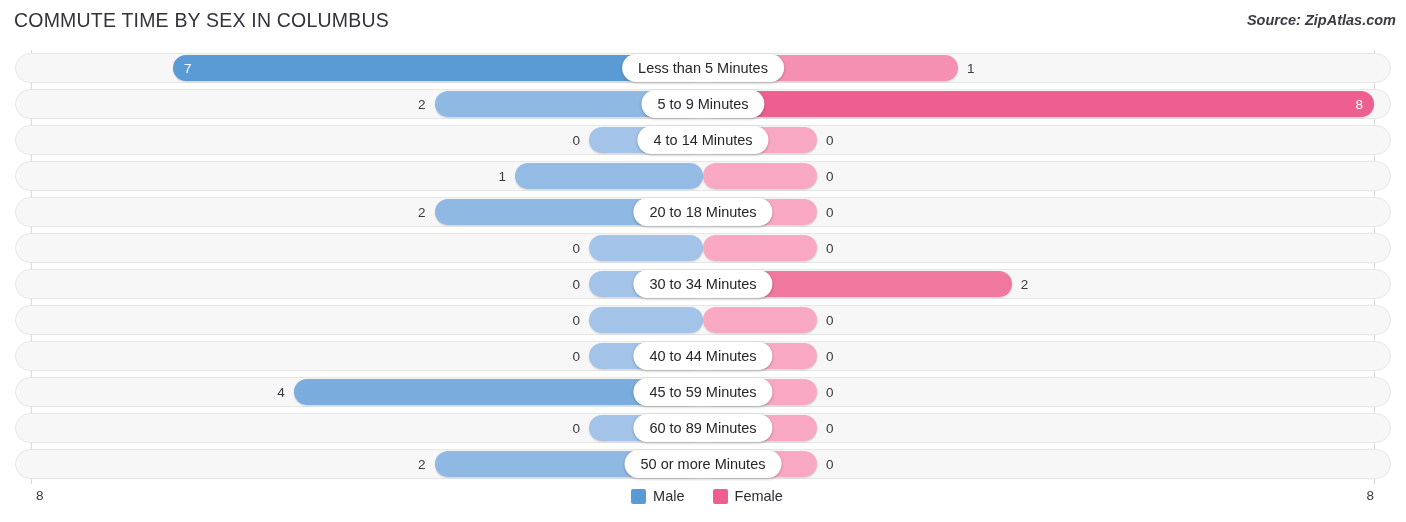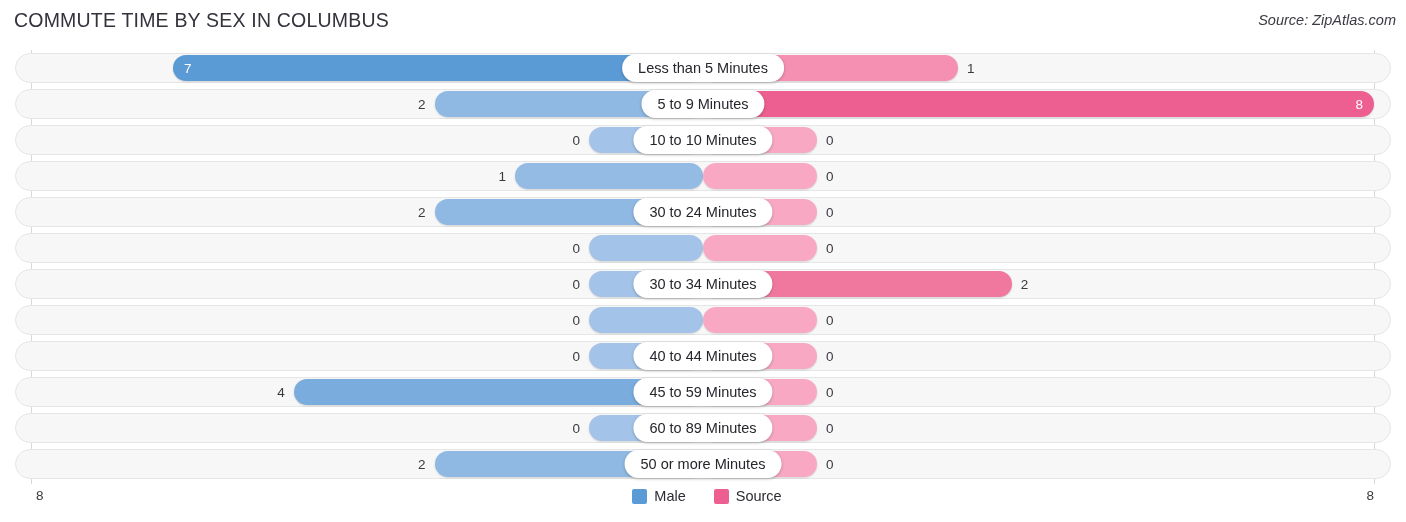--- a/index.html
+++ b/index.html
@@ -30,20 +30,21 @@
     color: #33333b;
     white-space: nowrap;
   }
   .chart-source {
     position: absolute;
     right: 10px; top: 12px;
     font-size: 14.5px;
     font-style: italic;
     color: #3b3b44;
     white-space: nowrap;
+    font-weight: bold;
   }
 
   
   .plot {
     position: absolute;
     left: 31px; top: 50px;
     width: 1344px;
     height: 434px;
     border-left: 1px solid #d8d8d8;
     border-right: 1px solid #d8d8d8;
@@ -210,21 +211,21 @@
         <div class="bars">
           <div class="half half-left">
             <span class="val-out">0</span>
             <div class="bar bar-male" style="width: 17%; background: rgb(163, 196, 232);"></div>
           </div>
           <div class="half half-right">
             <div class="bar bar-female" style="width: 17%; background: rgb(248, 168, 194);"></div>
             <span class="val-out">0</span>
           </div>
         </div>
-        <div class="cat-pill">10 to 10 Minutes</div>
+        <div class="cat-pill">4 to 14 Minutes</div>
       </div>
       <div class="row">
         <div class="track"></div>
         <div class="bars">
           <div class="half half-left">
             <span class="val-out">1</span>
             <div class="bar bar-male" style="width: 28%; background: rgb(148, 187, 228);"></div>
           </div>
           <div class="half half-right">
             <div class="bar bar-female" style="width: 17%; background: rgb(248, 168, 194);"></div>
@@ -237,21 +238,21 @@
         <div class="bars">
           <div class="half half-left">
             <span class="val-out">2</span>
             <div class="bar bar-male" style="width: 40%; background: rgb(143, 184, 226);"></div>
           </div>
           <div class="half half-right">
             <div class="bar bar-female" style="width: 17%; background: rgb(248, 168, 194);"></div>
             <span class="val-out">0</span>
           </div>
         </div>
-        <div class="cat-pill">30 to 24 Minutes</div>
+        <div class="cat-pill">20 to 18 Minutes</div>
       </div>
       <div class="row">
         <div class="track"></div>
         <div class="bars">
           <div class="half half-left">
             <span class="val-out">0</span>
             <div class="bar bar-male" style="width: 17%; background: rgb(163, 196, 232);"></div>
           </div>
           <div class="half half-right">
             <div class="bar bar-female" style="width: 17%; background: rgb(248, 168, 194);"></div>
@@ -347,18 +348,18 @@
   <div class="footer">
     <div class="axis-min">8</div>
     <div class="axis-max">8</div>
     <div class="legend">
         <div class="legend-item">
           <span class="legend-swatch" style="background: rgb(91, 155, 213);"></span>
           <span>Male</span>
         </div>
         <div class="legend-item">
           <span class="legend-swatch" style="background: rgb(236, 95, 144);"></span>
-          <span>Source</span>
+          <span>Female</span>
         </div>
       </div>
   </div>
 
 </div>
 
 </body></html>

